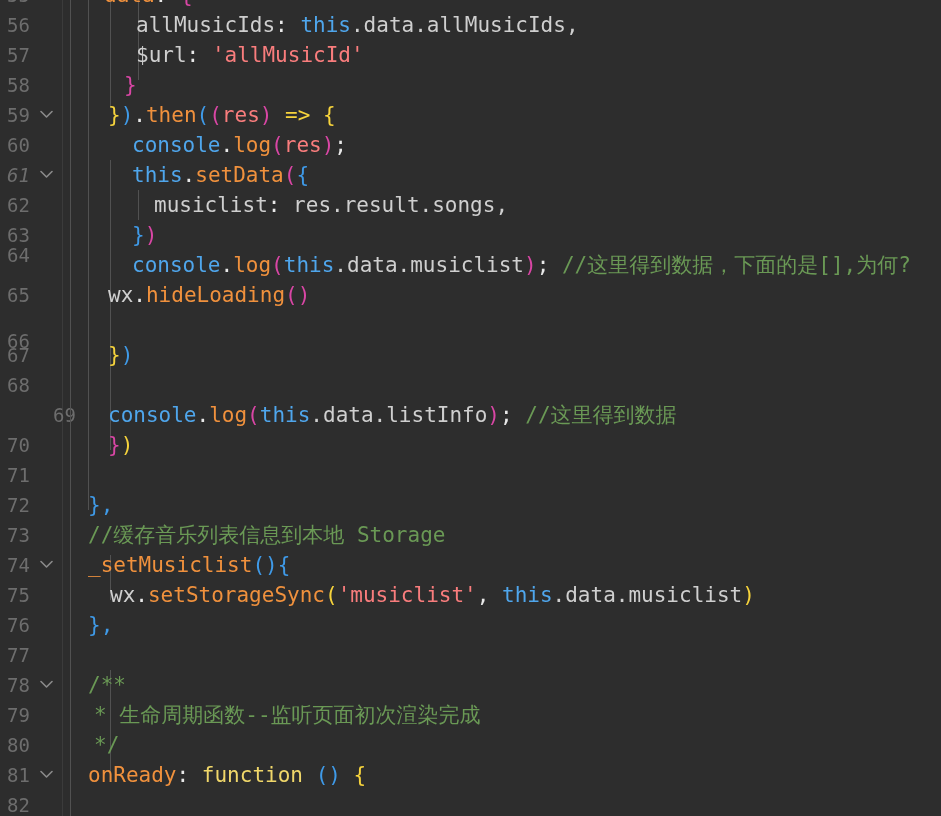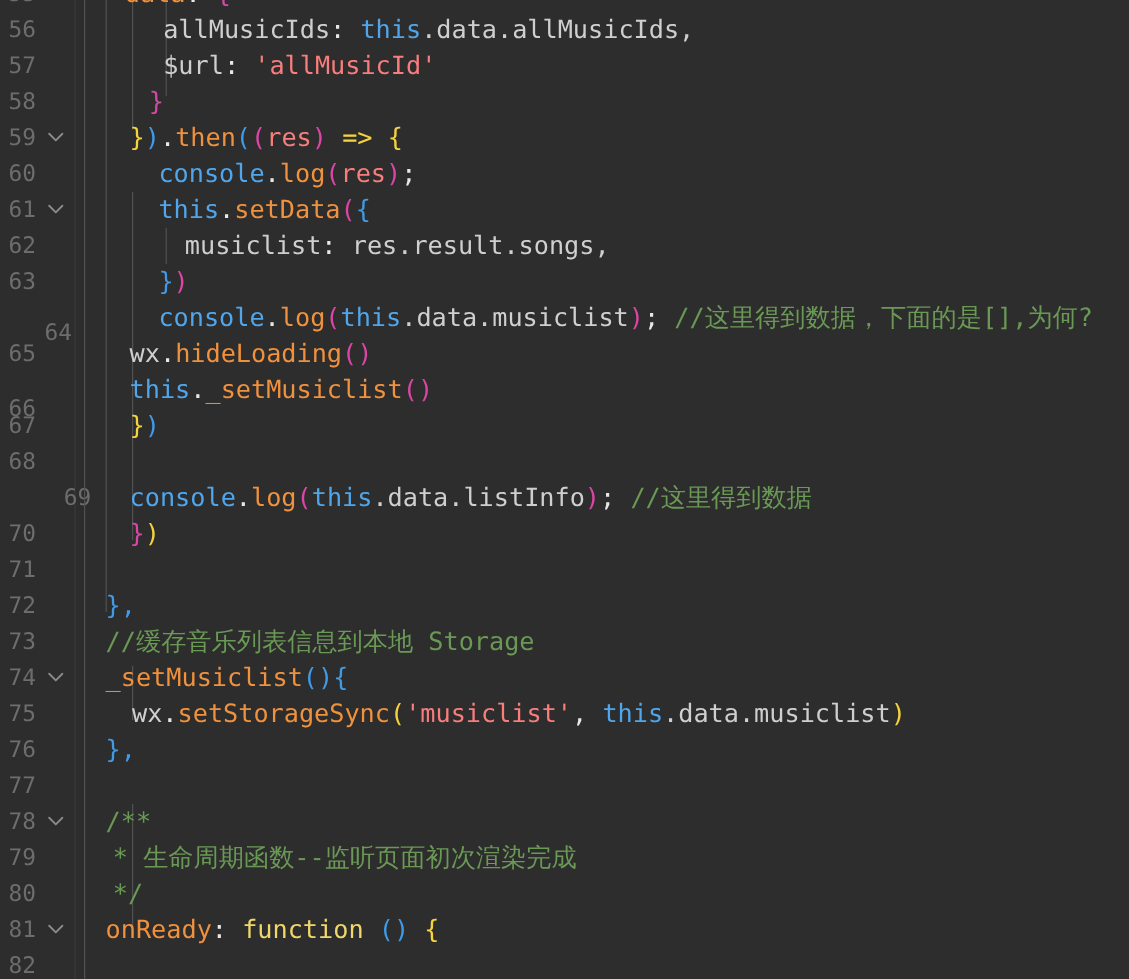--- a/index.html
+++ b/index.html
@@ -112,35 +112,35 @@
         <span class="ln">59</span>
         <span class="fold">
           <svg width="13" height="9" viewBox="0 0 13 9">
             <path d="M1 1.5 L6.5 7 L12 1.5" fill="none" stroke="#8a8a8a" stroke-width="1.6" stroke-linecap="round" stroke-linejoin="round"></path>
           </svg>
         </span>
       </div>
       <div class="gutter-row" style="top: 130px;">
         <span class="ln">60</span>
       </div>
-      <div class="gutter-row" style="top: 160px;">
+      <div class="gutter-row" style="top: 160px; font-style: italic;">
         <span class="ln">61</span>
         <span class="fold">
           <svg width="13" height="9" viewBox="0 0 13 9">
             <path d="M1 1.5 L6.5 7 L12 1.5" fill="none" stroke="#8a8a8a" stroke-width="1.6" stroke-linecap="round" stroke-linejoin="round"></path>
           </svg>
         </span>
       </div>
       <div class="gutter-row" style="top: 190px;">
         <span class="ln">62</span>
       </div>
       <div class="gutter-row" style="top: 220px;">
         <span class="ln">63</span>
       </div>
-      <div class="gutter-row" style="top: 262px; padding-left: 30px;">
+      <div class="gutter-row" style="top: 240px;">
         <span class="ln">64</span>
       </div>
       <div class="gutter-row" style="top: 280px;">
         <span class="ln">65</span>
       </div>
       <div class="gutter-row" style="top: 310px; margin-top: 16px;">
         <span class="ln">66</span>
       </div>
       <div class="gutter-row" style="top: 340px;">
         <span class="ln">67</span>
@@ -220,21 +220,20 @@
       <div class="line" style="top: 10px; left: 72px;"><span class="t-dim">allMusicIds</span><span class="t-punct">: </span><span class="t-this">this</span><span class="t-dim">.data.allMusicIds,</span></div>
       <div class="line" style="top: 40px; left: 72px;"><span class="t-dim">$url</span><span class="t-punct">: </span><span class="t-str">'allMusicId'</span></div>
       <div class="line" style="top: 70px; left: 60px;"><span class="t-b3">}</span></div>
       <div class="line" style="top: 100px; left: 44px;"><span class="t-b1">}</span><span class="t-b2">)</span><span class="t-punct">.</span><span class="t-fn">then</span><span class="t-b2">(</span><span class="t-b3">(</span><span class="t-var">res</span><span class="t-b3">)</span><span class="t-punct"> </span><span class="t-b1">=&gt;</span><span class="t-punct"> </span><span class="t-b1">{</span></div>
       <div class="line" style="top: 130px; left: 68px;"><span class="t-this">console</span><span class="t-punct">.</span><span class="t-fn">log</span><span class="t-b3">(</span><span class="t-var">res</span><span class="t-b3">)</span><span class="t-punct">;</span></div>
       <div class="line" style="top: 160px; left: 68px;"><span class="t-this">this</span><span class="t-punct">.</span><span class="t-fn">setData</span><span class="t-b3">(</span><span class="t-b2">{</span></div>
       <div class="line" style="top: 190px; left: 90px;"><span class="t-dim">musiclist</span><span class="t-punct">: </span><span class="t-dim">res.result.songs,</span></div>
       <div class="line" style="top: 220px; left: 68px;"><span class="t-b2">}</span><span class="t-b3">)</span></div>
       <div class="line" style="top: 250px; left: 68px;"><span class="t-this">console</span><span class="t-punct">.</span><span class="t-fn">log</span><span class="t-b3">(</span><span class="t-this">this</span><span class="t-dim">.data.musiclist</span><span class="t-b3">)</span><span class="t-punct">; </span><span class="t-cmt">//这里得到数据，下面的是[],为何?</span></div>
       <div class="line" style="top: 280px; left: 44px;"><span class="t-dim">wx</span><span class="t-punct">.</span><span class="t-fn">hideLoading</span><span class="t-b3">(</span><span class="t-b3">)</span></div>
-      <div class="line" style="top: 310px; left: 44px;"><span class="t-this">this</span><span class="t-punct">.</span><span class="t-fn">_setMusiclist</span><span class="t-b3">(</span><span class="t-b3">)</span></div>
       <div class="line" style="top: 340px; left: 44px;"><span class="t-b1">}</span><span class="t-b2">)</span></div>
       <div class="line" style="top: 400px; left: 44px;"><span class="t-this">console</span><span class="t-punct">.</span><span class="t-fn">log</span><span class="t-b3">(</span><span class="t-this">this</span><span class="t-dim">.data.listInfo</span><span class="t-b3">)</span><span class="t-punct">; </span><span class="t-cmt">//这里得到数据</span></div>
       <div class="line" style="top: 430px; left: 44px;"><span class="t-b3">}</span><span class="t-b1">)</span></div>
       <div class="line" style="top: 460px; left: 44px;"></div>
       <div class="line" style="top: 490px; left: 24px;"><span class="t-b2">}</span><span class="t-b2">,</span></div>
       <div class="line" style="top: 520px; left: 24px;"><span class="t-cmt">//缓存音乐列表信息到本地 Storage</span></div>
       <div class="line" style="top: 580px; left: 46px;"><span class="t-dim">wx</span><span class="t-punct">.</span><span class="t-fn">setStorageSync</span><span class="t-b1">(</span><span class="t-str">'musiclist'</span><span class="t-punct">, </span><span class="t-this">this</span><span class="t-dim">.data.musiclist</span><span class="t-b1">)</span></div>
       <div class="line" style="top: 550px; left: 24px;"><span class="t-fn">_setMusiclist</span><span class="t-b2">(</span><span class="t-b2">)</span><span class="t-b2">{</span></div>
       <div class="line" style="top: 610px; left: 24px;"><span class="t-b2">}</span><span class="t-b2">,</span></div>
       <div class="line" style="top: 640px; left: 24px;"></div>

